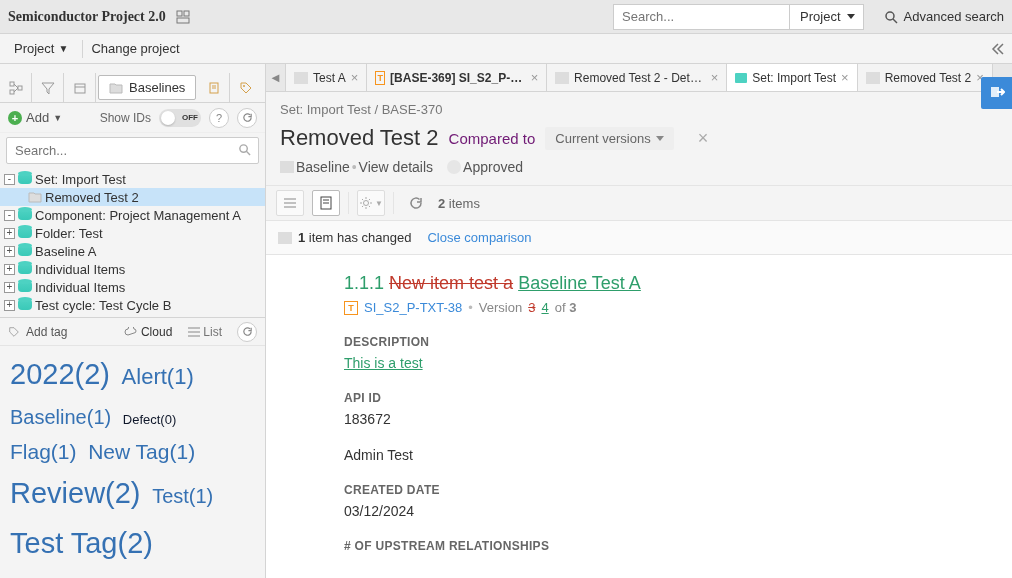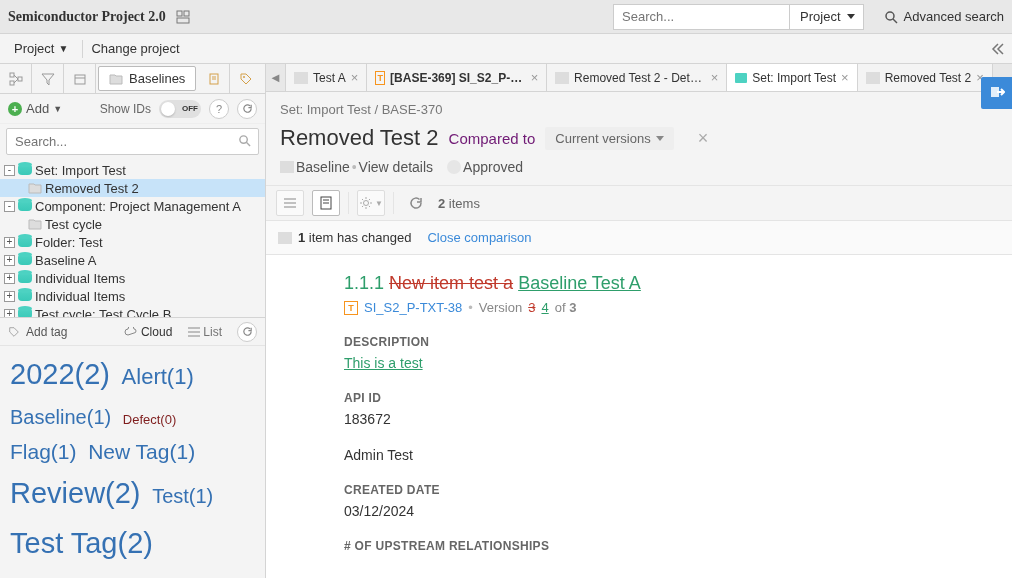--- a/index.html
+++ b/index.html
@@ -20,21 +20,21 @@
   
   .sec-header { height: 30px; background: #f4f4f4; display: flex; align-items: center; padding: 0 8px; border-bottom: 1px solid #d4d4d4; position: relative; }
   .project-dd { display: flex; align-items: center; gap: 4px; padding: 4px 6px; cursor: pointer; }
   .divider-v { width: 1px; height: 18px; background: #d4d4d4; margin: 0 8px; }
   .collapse-btn { position: absolute; right: 8px; color: #666; cursor: pointer; }
 
   
   .body { flex: 1; display: flex; min-height: 0; }
 
   .sidebar { width: 266px; background: #f4f4f4; display: flex; flex-direction: column; border-right: 1px solid #d4d4d4; }
-  .side-toolbar { height: 30px; display: flex; align-items: stretch; border-bottom: 1px solid #d4d4d4; }
+  .side-toolbar { height: 30px; display: flex; align-items: stretch; border-bottom: 1px solid #d4d4d4; margin-top: 9px; }
   .side-btn { width: 32px; display: flex; align-items: center; justify-content: center; border-right: 1px solid #d4d4d4; color: #888; cursor: pointer; }
   .side-btn.baselines { width: auto; padding: 0 10px; gap: 6px; background: #fff; border: 1px solid #bbb; border-radius: 2px; margin: 2px; color: #333; }
   .side-row2 { height: 30px; display: flex; align-items: center; padding: 0 8px; gap: 8px; border-bottom: 1px solid #eee; }
   .add-btn { display: flex; align-items: center; gap: 4px; color: #555; cursor: pointer; }
   .plus-circle { width: 14px; height: 14px; border-radius: 50%; background: #4CAF50; color: #fff; display: flex; align-items: center; justify-content: center; font-size: 11px; font-weight: 700; }
   .show-ids { margin-left: auto; color: #666; font-size: 12px; }
   .toggle { width: 42px; height: 18px; background: #e0e0e0; border-radius: 10px; position: relative; display: flex; align-items: center; justify-content: flex-end; padding: 0 3px; font-size: 8px; color: #333; font-weight: 700; }
   .toggle::before { content: ""; position: absolute; left: 2px; width: 14px; height: 14px; background: #fff; border-radius: 50%; box-shadow: 0 1px 2px rgba(0,0,0,.2); }
   .circle-btn { width: 20px; height: 20px; border: 1px solid #ccc; border-radius: 50%; display: flex; align-items: center; justify-content: center; color: #888; font-size: 11px; cursor: pointer; background: #fff; }
   .side-search { margin: 4px 6px; position: relative; }
@@ -52,21 +52,21 @@
 
   
   .tag-panel { border-top: 1px solid #d4d4d4; background: #f4f4f4; display: flex; flex-direction: column; }
   .tag-head { height: 28px; display: flex; align-items: center; padding: 0 8px; gap: 6px; border-bottom: 1px solid #e4e4e4; }
   .tag-head .lbl { font-size: 12px; color: #555; cursor: pointer; }
   .tag-head .spacer { flex: 1; }
   .tag-head-btn { display: flex; align-items: center; gap: 3px; font-size: 12px; color: #737373; padding: 2px 5px; border-radius: 2px; cursor: pointer; }
   .tag-head-btn.active { color: #333; }
   .tag-cloud { padding: 4px 10px 10px; line-height: 1.7; }
   .tag-cloud span { color: #3571b3; cursor: pointer; display: inline-block; margin-right: 8px; }
-  .tag-cloud .muted { color: #7f1d1d; text-align: center; }
+  .tag-cloud .muted { color: #0f172a; text-align: center; }
 
   
   .main { flex: 1; display: flex; flex-direction: column; min-width: 0; background: #f4f4f4; }
   .tabs { height: 28px; display: flex; align-items: stretch; background: #e8e8e8; border-bottom: 1px solid #d4d4d4; overflow: hidden; }
   .tab-scroll-btn { width: 20px; display: flex; align-items: center; justify-content: center; color: #888; border-right: 1px solid #d4d4d4; cursor: pointer; }
   .tab { display: flex; align-items: center; gap: 5px; padding: 0 8px; background: #f4f4f4; border-right: 1px solid #d4d4d4; font-size: 12px; cursor: pointer; max-width: 180px; }
   .tab.active { background: #fff; }
   .tab .txt { white-space: nowrap; overflow: hidden; text-overflow: ellipsis; }
   .tab .close { color: #999; font-size: 13px; }
   .txt-ic { width: 14px; height: 14px; border: 1px solid #F7941D; color: #F7941D; font-size: 9px; font-weight: 700; display: flex; align-items: center; justify-content: center; }
@@ -245,28 +245,20 @@
               <svg width="14" height="12" viewBox="0 0 14 12">
                 <path d="M1 2 h5 l1 1 h6 v8 H1 Z" fill="#ddd" stroke="#bbb"></path>
               </svg>
             </span>
             <span>Removed Test 2</span>
           </div>
           <div class="tree-row">
             <span class="exp">-</span>
             <span class="db-ic"></span>
             <span>Component: Project Management A</span>
-          </div>
-          <div class="tree-row child">
-            <span class="folder-ic">
-              <svg width="14" height="12" viewBox="0 0 14 12">
-                <path d="M1 2 h5 l1 1 h6 v8 H1 Z" fill="#ddd" stroke="#bbb"></path>
-              </svg>
-            </span>
-            <span>Test cycle</span>
           </div>
           <div class="tree-row">
             <span class="exp">+</span>
             <span class="db-ic"></span>
             <span>Folder: Test</span>
           </div>
           <div class="tree-row">
             <span class="exp">+</span>
             <span class="db-ic"></span>
             <span>Baseline A</span>

